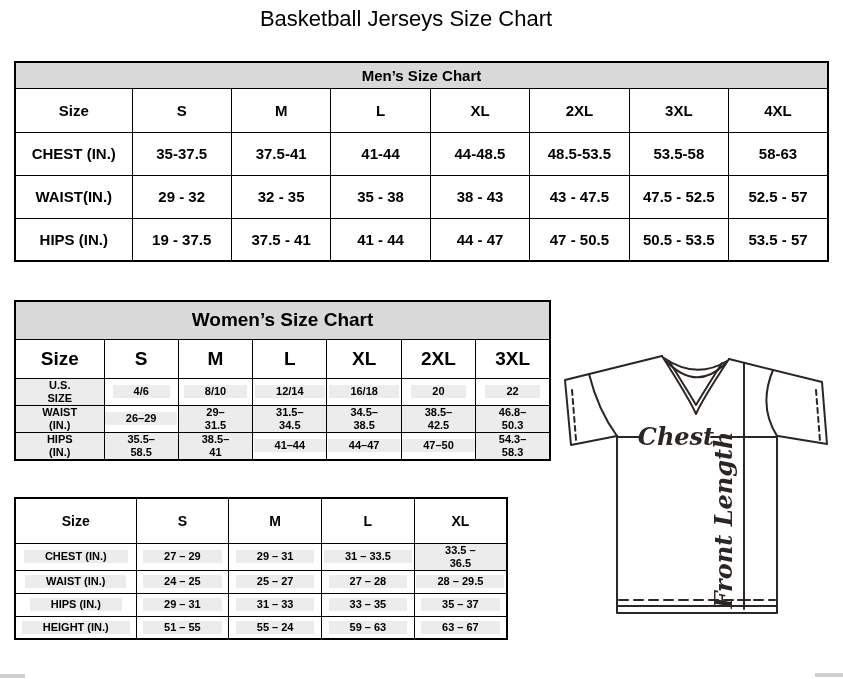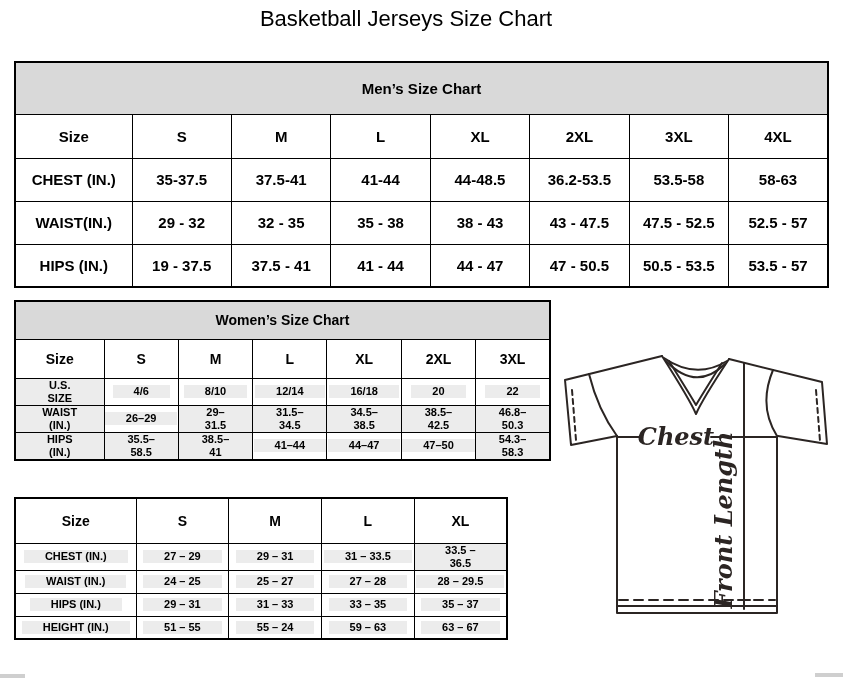--- a/index.html
+++ b/index.html
@@ -10,30 +10,30 @@
   .page-title{
     position:absolute;top:6px;left:0;width:812px;text-align:center;
     font-size:22px;font-weight:normal;letter-spacing:0px;
   }
   table{border-collapse:collapse;table-layout:fixed;position:absolute;background:#fff;}
   td{border:1px solid #000;text-align:center;vertical-align:middle;padding:0;overflow:hidden;}
   table{border:2px solid #000;}
   .band td{background:#d9d9d9;font-weight:bold;font-size:15px;}
   
   #mens{left:14px;top:61px;width:815px;}
-  #mens .r-band{height:52px;border-radius:11px;}
+  #mens .r-band{height:26px;border-radius:11px;}
   #mens .r-size{height:44px;}
   #mens .r-data{height:43px;}
   #mens td{font-weight:bold;font-size:15px;}
   
   #womens{left:14px;top:300px;width:537px;}
   #womens .r-band{height:38px;}
   #womens .r-size{height:39px;font-size:14px;}
   #womens .r-small{height:24px;}
-  #womens td{font-weight:bold;font-size:14px;}
+  #womens td{font-weight:bold;font-size:19px;}
   #womens .r-small td{font-size:11px;}
   
   #youth{left:14px;top:497px;width:494px;}
   #youth .r-band{height:38px;}
   #youth .r-size{height:45px;font-size:14px;}
   #youth .r-small{height:23px;}
   #youth td{font-weight:bold;font-size:14px;}
   #youth .r-small td{font-size:11px;}
   .hl{background:#ececec;padding:0 21px;display:inline-block;line-height:13px;}
   
@@ -72,21 +72,21 @@
     <td>2XL</td>
     <td>3XL</td>
     <td>4XL</td>
   </tr>
   <tr class="r-data">
     <td>CHEST (IN.)</td>
     <td>35-37.5</td>
     <td>37.5-41</td>
     <td>41-44</td>
     <td>44-48.5</td>
-    <td>36.2-53.5</td>
+    <td>48.5-53.5</td>
     <td>53.5-58</td>
     <td>58-63</td>
   </tr>
   <tr class="r-data">
     <td>WAIST(IN.)</td>
     <td>29 - 32</td>
     <td>32 - 35</td>
     <td>35 - 38</td>
     <td>38 - 43</td>
     <td>43 - 47.5</td>

